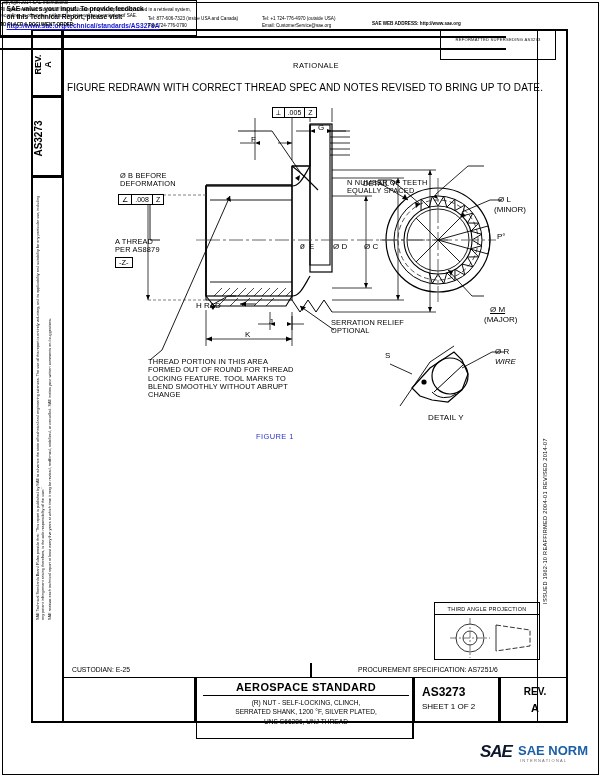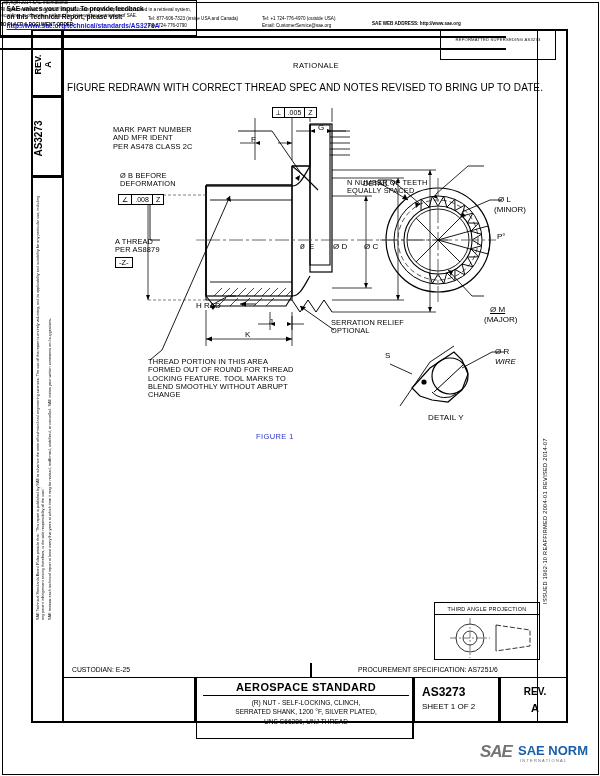--- a/index.html
+++ b/index.html
@@ -55,21 +55,21 @@
   #tap{ left:434px; top:602px; width:106px; height:58px; border:1px solid #000; }
   #tap-lbl{ left:434px; top:602px; width:106px; height:13px; border-bottom:1px solid #000; font-size:5.4px; display:flex; align-items:center; justify-content:center; letter-spacing:.3px; }
 
   
   #footer{ left:72px; top:729px; width:470px; height:44px; font-size:4.6px; line-height:1.45; }
   #footer .b{ font-weight:bold; }
   .f-col{ position:absolute; }
 
   
   #wm{ position:absolute; left:480px; top:742px; width:112px; height:26px; }
-  #wm .m1{ position:absolute; left:0; top:0; font-weight:bold; font-style:italic; font-size:17px; color:#737373; letter-spacing:-1px; }
+  #wm .m1{ position:absolute; left:0; top:0; font-weight:bold; font-style:italic; font-size:17px; color:#0f172a; letter-spacing:-1px; }
   #wm .m2{ position:absolute; left:38px; top:1px; font-weight:bold; font-size:13px; color:#1b5fa8; letter-spacing:0px; }
   #wm .m3{ position:absolute; left:40px; top:16px; font-size:4px; color:#6d6d6d; letter-spacing:1.2px; }
 
   
   #tr-box{ left:440px; top:29px; width:116px; height:31px; border-left:1px solid #000; border-bottom:1px solid #000; border-right:1px solid #000; }
   #tr-box .tiny{ font-size:4.2px; text-align:center; line-height:1.5; padding-top:7px; color:#111; letter-spacing:.2px; }
 
   
   #figcap{ left:256px; top:433px; font-size:7.5px; color:#2b34c8; letter-spacing:.4px; }
 
@@ -324,23 +324,20 @@
         <circle cx="0" cy="0" r="14"></circle>
         <circle cx="0" cy="0" r="7"></circle>
         <line x1="-20" y1="0" x2="20" y2="0" stroke-dasharray="7,2,2,2" stroke="#555"></line>
         <line x1="0" y1="-20" x2="0" y2="20" stroke-dasharray="7,2,2,2" stroke="#555"></line>
         <path d="M26,-13 L60,-8 L60,8 L26,13" stroke-dasharray="5,2"></path>
         <line x1="26" y1="-13" x2="26" y2="13"></line>
       </g>
     </g>
   </svg>
 
-  <div class="t note" style="left:113px;top:126px;">MARK PART NUMBER
-AND MFR IDENT
-PER AS478 CLASS 2C</div>
 
   <div class="t note" style="left:120px;top:172px;">Ø B BEFORE
 DEFORMATION</div>
 
   <div class="fcf" style="left:118px;top:194px;">
     <div>∠</div>
     <div>.008</div>
     <div>Z</div>
   </div>
 

